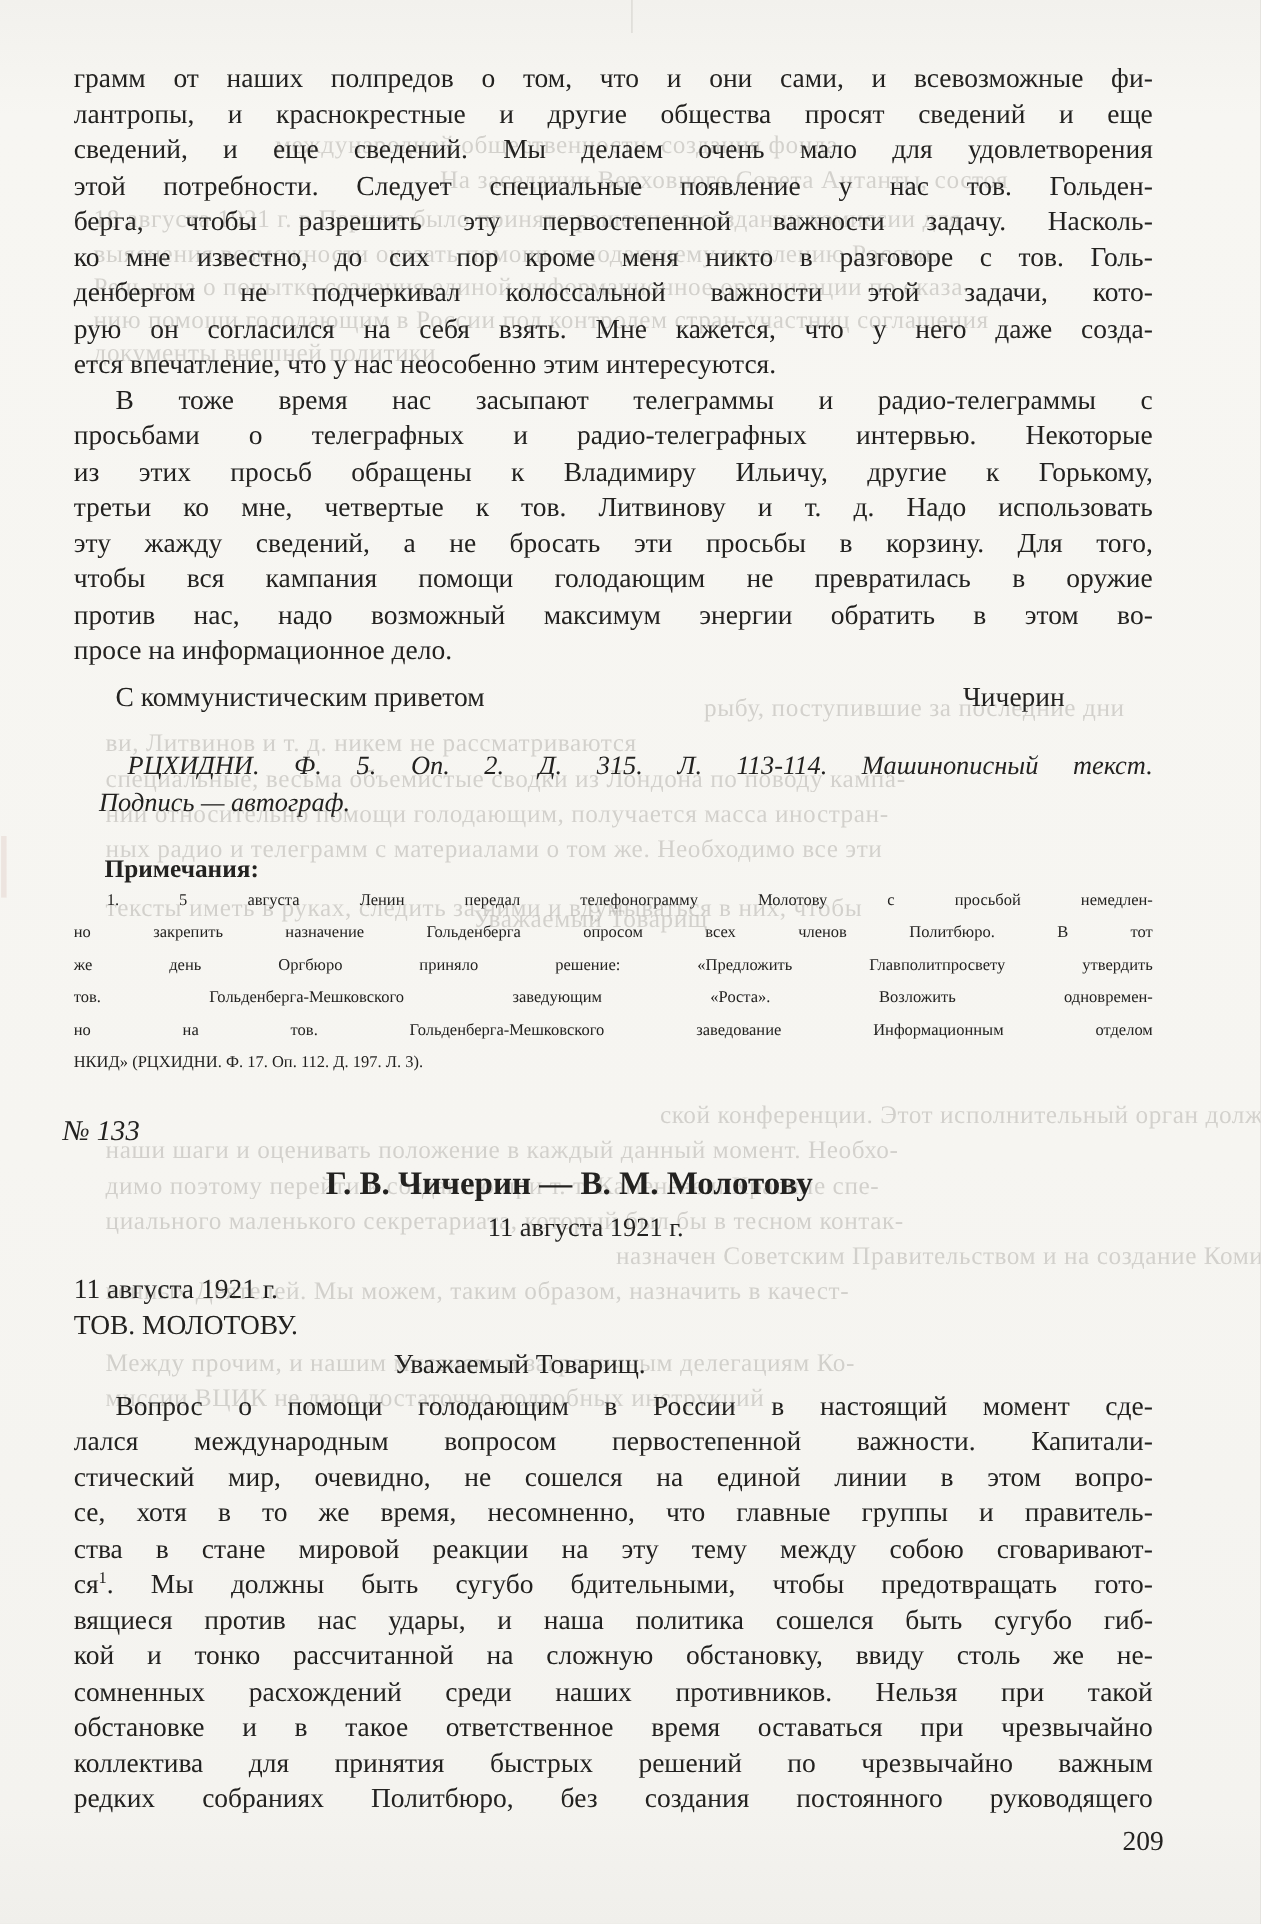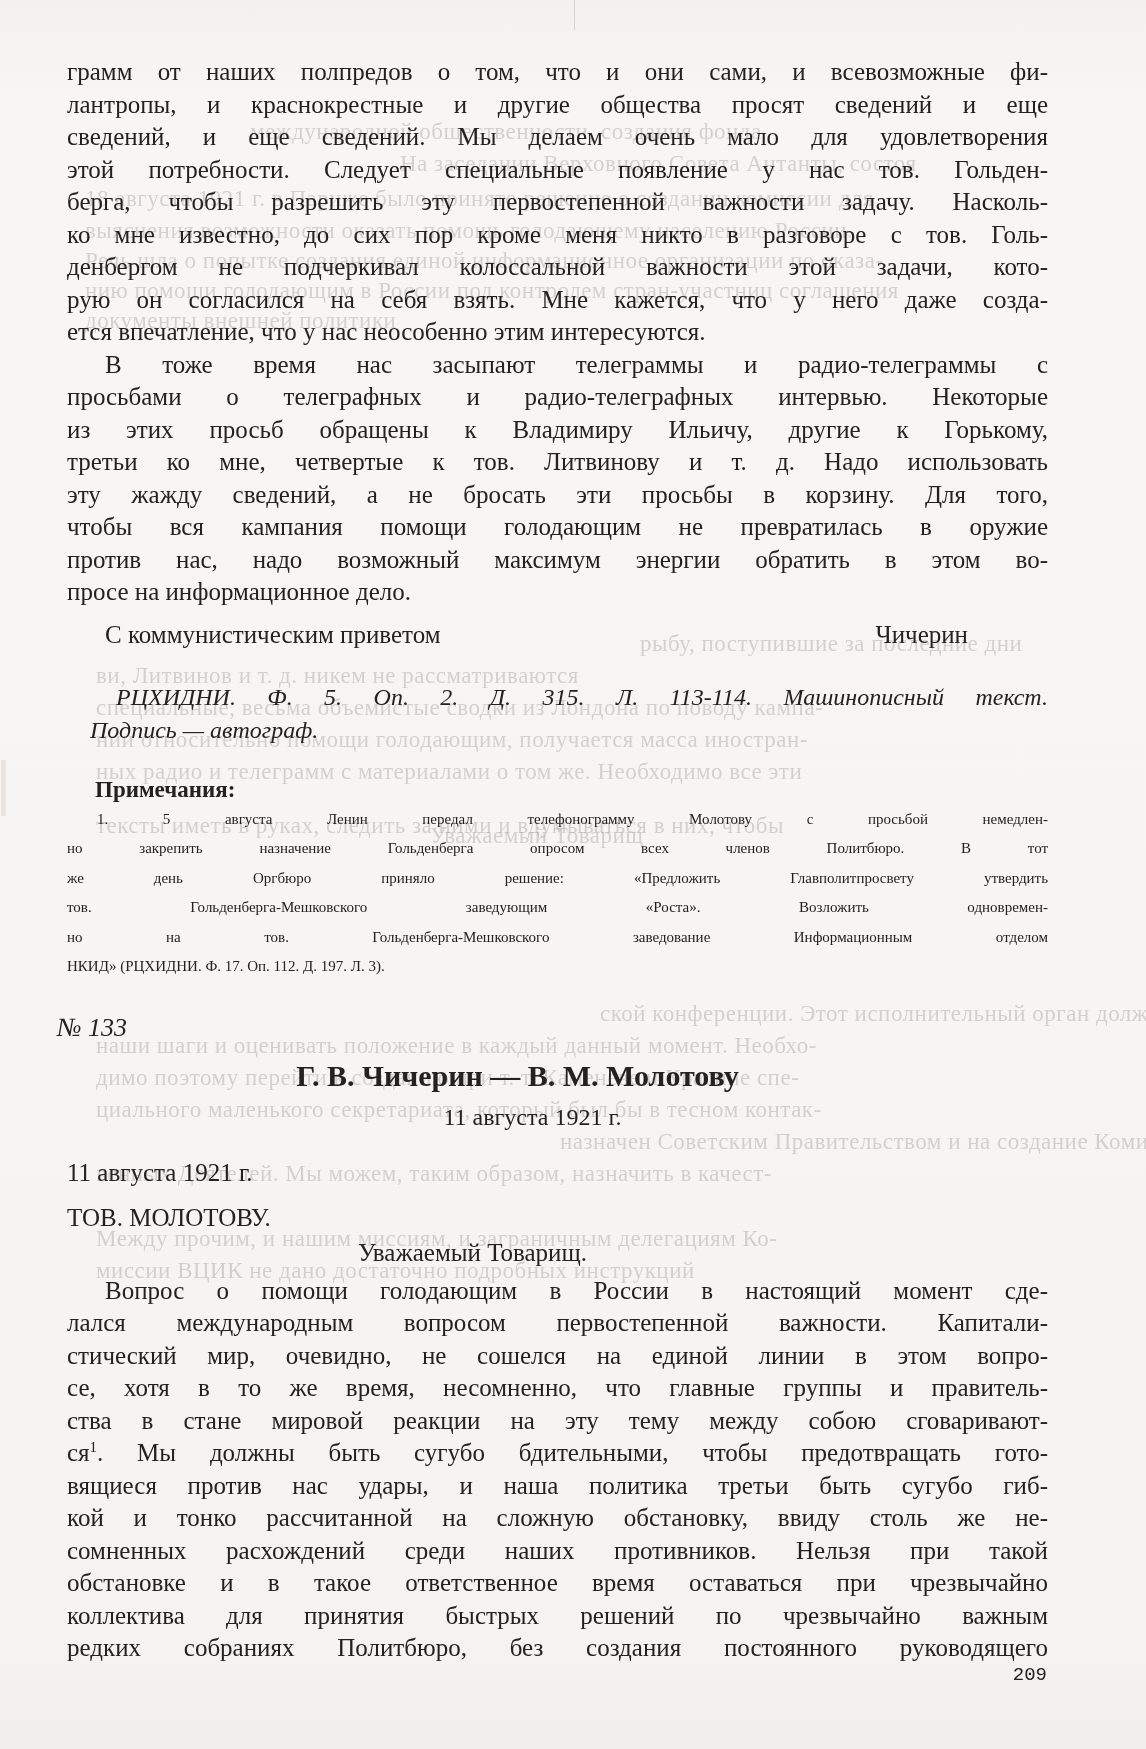--- a/index.html
+++ b/index.html
@@ -35,26 +35,26 @@
   .archive .line{font-size:24px;line-height:33px;}
   .archive .line.indent{padding-left:26px;}
 
   .heading{font-weight:bold;font-size:23px;line-height:30px;padding-left:28px;margin-top:28px;}
   .note .line{font-size:15px;line-height:29.5px;}
   .note .line.indent{padding-left:30px;}
 
   .docnum{text-align:left;font-size:26px;line-height:32px;margin-top:30px;transform:translateX(-10px);font-style:italic;}
   .doctitle{text-align:center;font-weight:bold;font-size:30px;line-height:36px;margin-top:14px;transform:translateX(-40px);}
   .docdate{text-align:center;font-size:24px;line-height:30px;margin-top:8px;transform:translateX(-25px);}
-  .headline{font-size:25px;line-height:33px;margin-top:12px;}
+  .headline{font-size:25px;line-height:33px;}
   .docdate + .headline{margin-top:24px;}
   .salutation{text-align:center;font-size:25px;line-height:33px;margin-top:2px;transform:translateX(-85px);}
   .letter-para{margin-top:6px;}
 
-  .pagenum{position:absolute;right:99px;top:1660px;font-size:19px;line-height:30px;font-family:Liberation Mono, monospace;}
+  .pagenum{position:absolute;right:88px;top:1660px;font-size:25px;line-height:30px;}
 
   .bleed{
     position:absolute;white-space:nowrap;
     color:#8f8c86;opacity:.34;filter:blur(.7px);
     font-size:23px;line-height:28px;letter-spacing:.5px;
   }
   .artifact{position:absolute;background:rgba(205,170,160,.22);}
 </style>
 </head>
 <body>
@@ -130,21 +130,21 @@
       <div class="block headline">11 августа 1921 г.</div>
       <div class="block headline">ТОВ. МОЛОТОВУ.</div>
       <div class="block salutation">Уважаемый Товарищ.</div>
       <div class="block para letter-para">
         <div class="line indent">Вопрос о помощи голодающим в России в настоящий момент сде-</div>
         <div class="line">лался международным вопросом первостепенной важности. Капитали-</div>
         <div class="line">стический мир, очевидно, не сошелся на единой линии в этом вопро-</div>
         <div class="line">се, хотя в то же время, несомненно, что главные группы и правитель-</div>
         <div class="line">ства в стане мировой реакции на эту тему между собою сговаривают-</div>
         <div class="line">ся<sup>1</sup>. Мы должны быть сугубо бдительными, чтобы предотвращать гото-</div>
-        <div class="line">вящиеся против нас удары, и наша политика третьи быть сугубо гиб-</div>
+        <div class="line">вящиеся против нас удары, и наша политика сошелся быть сугубо гиб-</div>
         <div class="line">кой и тонко рассчитанной на сложную обстановку, ввиду столь же не-</div>
         <div class="line">сомненных расхождений среди наших противников. Нельзя при такой</div>
         <div class="line">обстановке и в такое ответственное время оставаться при чрезвычайно</div>
         <div class="line">коллектива для принятия быстрых решений по чрезвычайно важным</div>
         <div class="line">редких собраниях Политбюро, без создания постоянного руководящего</div>
       </div>
     </div>
   <div class="pagenum">209</div>
 </div>
 

